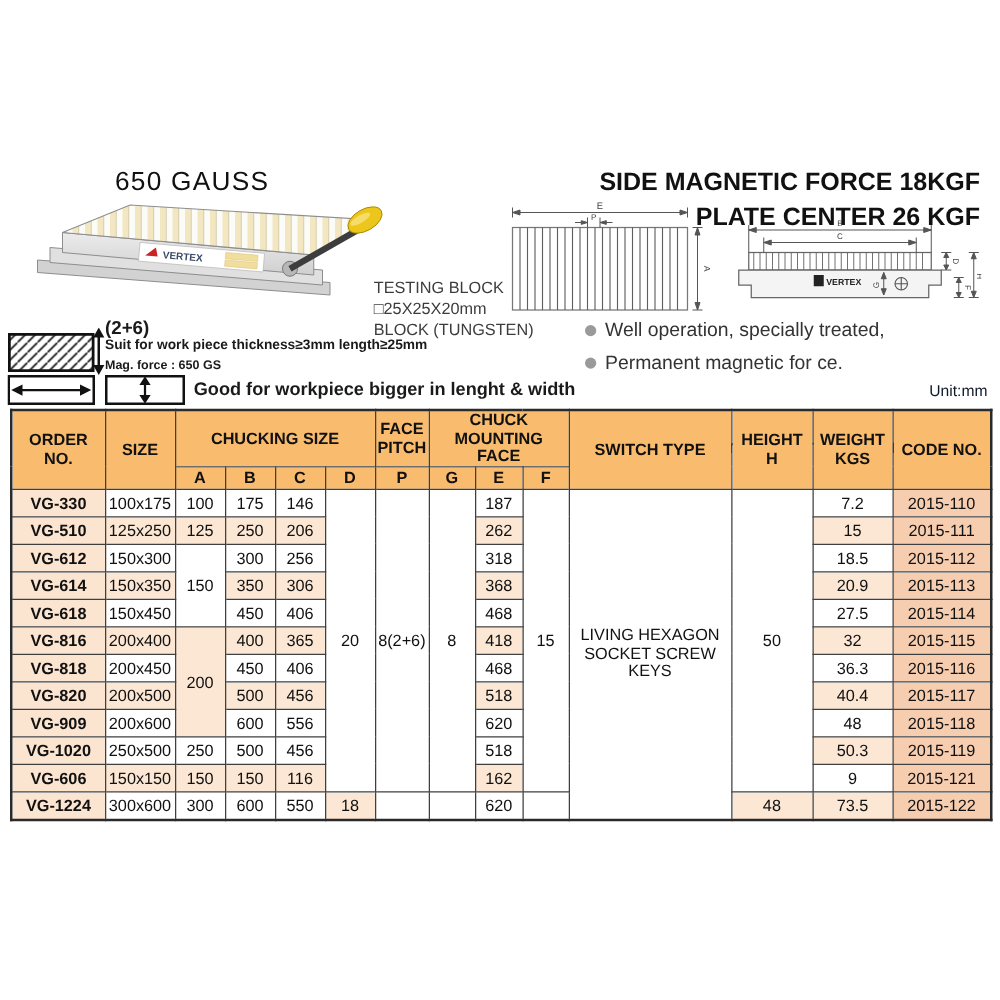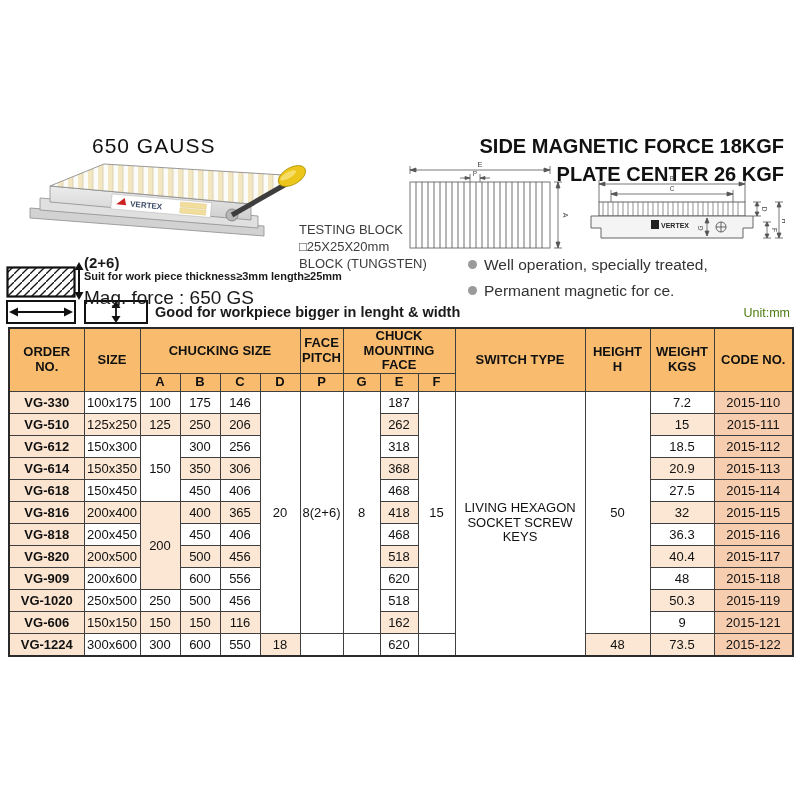--- a/index.html
+++ b/index.html
@@ -7,30 +7,30 @@
   .sheet{position:relative;width:800px;height:800px;overflow:hidden;}
 
   .title-left{position:absolute;left:68px;top:134px;font-size:21px;font-weight:normal;letter-spacing:1px;color:#111;margin-left:24px;}
   .title-right{position:absolute;right:16px;top:132px;text-align:right;font-weight:bold;color:#111;margin-left:16px;}
   .title-right .l1{font-size:20px;line-height:1.4;}
   .title-right .l2{font-size:20px;line-height:1.4;}
 
   .testing-block{position:absolute;left:299px;top:222px;font-size:13px;color:#3c3c3c;line-height:1.3;}
   .pole-count{position:absolute;left:84px;top:254px;font-weight:bold;font-size:15px;}
   .feat1{position:absolute;left:84px;top:270px;font-weight:bold;font-size:11px;white-space:nowrap;}
-  .feat2{position:absolute;left:84px;top:287px;font-weight:normal;font-size:19px;}
+  .feat2{position:absolute;left:84px;top:287px;font-weight:bold;font-size:10px;}
   .feat3{position:absolute;left:155px;top:304px;font-weight:bold;font-size:14.5px;white-space:nowrap;}
   .icon-abs{position:absolute;}
 
   .bullets{position:absolute;left:468px;top:254px;width:330px;font-size:15.5px;color:#333;}
   .bullet-item{display:flex;align-items:flex-start;margin-bottom:4px;line-height:1.4;}
   .dot{width:9px;height:9px;border-radius:50%;background:#9a9a9a;margin:6px 7px 0 0;flex:0 0 9px;}
   .bullet-cont{margin-left:16px;line-height:1.4;margin-top:46px;}
 
-  .unit-note{position:absolute;right:10px;top:306px;font-size:12.5px;color:#4d7c0f;}
+  .unit-note{position:absolute;right:10px;top:306px;font-size:12.5px;color:#0f172a;}
 
   table.spec{position:absolute;left:8px;top:327px;width:784px;border-collapse:collapse;table-layout:fixed;
              font-size:13px;color:#111;border:2px solid #2a2a2a;}
   .spec td,.spec th{border:1px solid #3f3f3f;text-align:center;vertical-align:middle;padding:0;overflow:hidden;}
   .spec th{background:#F9BC6E;font-weight:bold;font-size:13px;line-height:1.12;}
   .spec td{height:21px;background:#fff;}
   .hr1{height:45px;}
   .hr2{height:18px;}
   .op{background:#FBE4D0 !important;font-weight:bold;}
   .sp{background:#FBE7D3 !important;}

